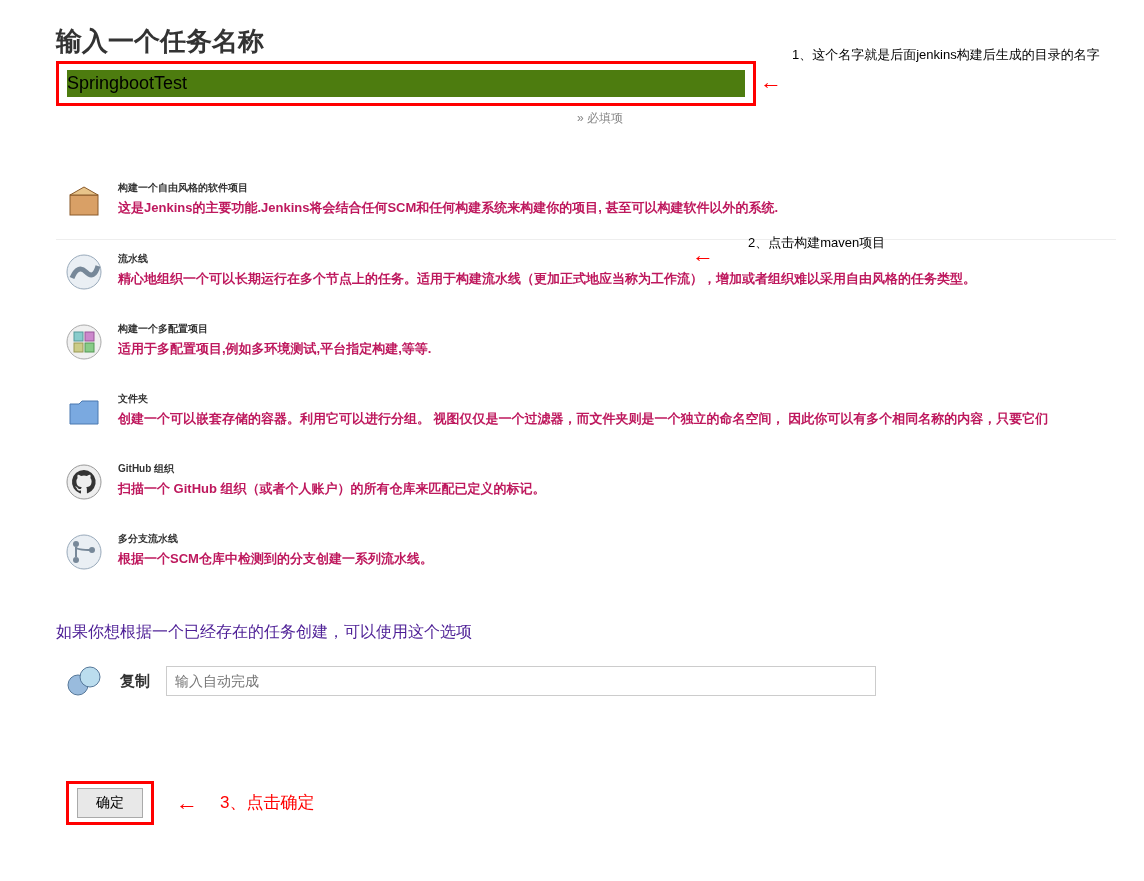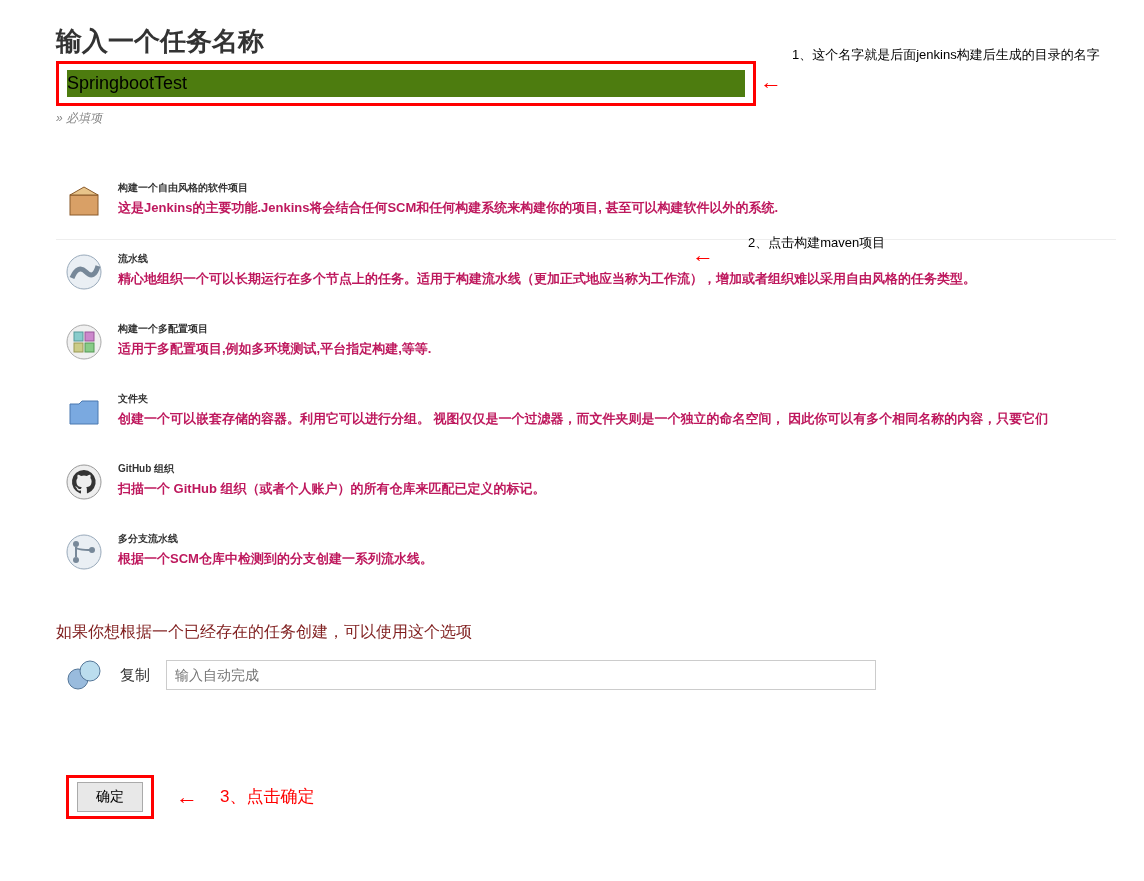--- a/index.html
+++ b/index.html
@@ -27,21 +27,21 @@
     font-size: 18px;
     border: none;
     outline: none;
     background: #4d7c0f;
     line-height: 1.5;
   }
   .required-note {
     color: #888;
     font-size: 12px;
     margin-top: 4px;
-    font-style: italic;
+    text-align: center;
   }
   .annotation {
     position: absolute;
     color: #000000;
     font-size: 13px;
     line-height: 1.5;
   }
   .annotation.a1 {
     left: 792px;
     top: 45px;
@@ -93,36 +93,36 @@
   }
   .arrow-left.ar2 {
     left: 692px;
     top: 242px;
   }
   .copy-section {
     margin-top: 38px;
   }
   .copy-hint {
     font-size: 16px;
-    color: #7f1d1d;
-    margin-bottom: 12px;
+    color: #4c1d95;
+    margin-bottom: 18px;
   }
   .copy-row {
     display: flex;
     align-items: center;
     gap: 16px;
   }
   .copy-icon {
     width: 40px;
     height: 40px;
     margin-left: 8px;
   }
   .copy-label {
     font-size: 15px;
-    font-weight: normal;
+    font-weight: bold;
   }
   .copy-input {
     height: 30px;
     padding: 12px 8px;
     font-size: 14px;
     border: 1px solid #ccc;
     width: 710px;
   }
   .ok-row {
     margin-top: 80px;

